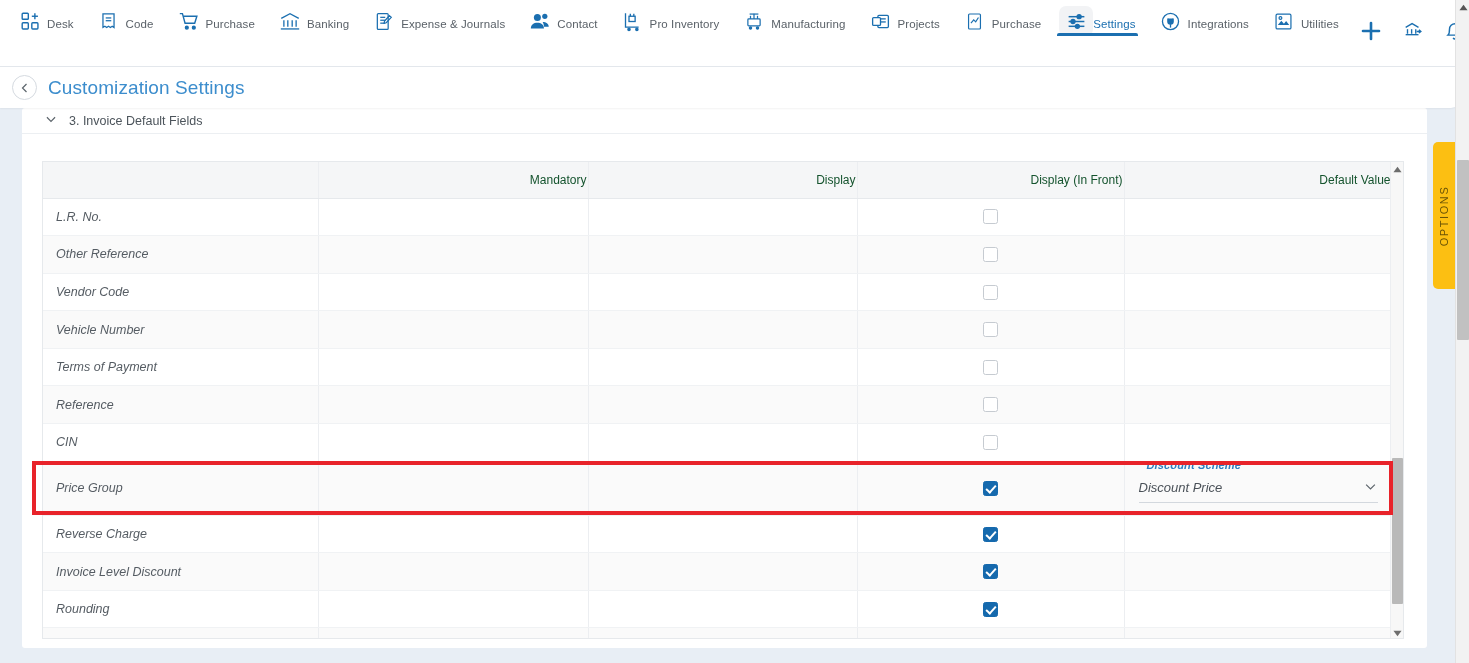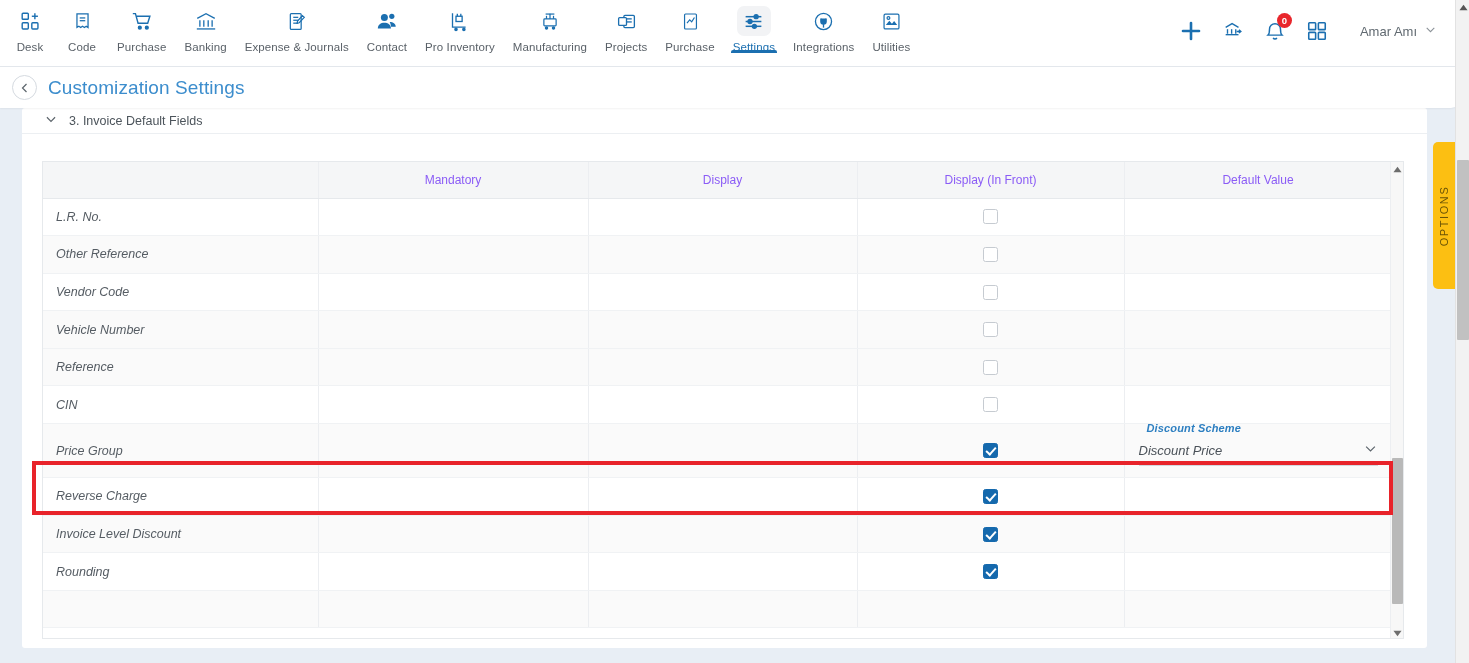--- a/index.html
+++ b/index.html
@@ -17,21 +17,21 @@
   .topnav {
     position: absolute; top: 0; left: 0;
     width: 1455px; height: 67px;
     background: #ffffff;
     display: flex; align-items: flex-start;
     border-bottom: 1px solid #e3e7ec;
   }
   .nav-items { display: flex; align-items: flex-start; padding-left: 4px; }
   .nav-item {
     position: relative;
-    display: flex; flex-direction: column; align-items: center;
+    display: flex; flex-direction: row; align-items: center;
     padding: 6px 9px 0 9px;
     cursor: pointer;
     min-width: 44px;
   }
   .nav-icon-wrap {
     width: 34px; height: 30px;
     display: flex; align-items: center; justify-content: center;
     border-radius: 7px;
   }
   .nav-item.active .nav-icon-wrap { background: #f2f3f5; }
@@ -114,23 +114,24 @@
     margin: 27px 0 0 20px;
     width: 1362px; height: 478px;
     border: 1px solid #e6e9ec;
     background: #fff;
     overflow: hidden;
   }
   table.grid { border-collapse: collapse; width: 1349px; table-layout: fixed; }
   table.grid th {
     background: #f5f6f7;
     height: 36px;
-    font-size: 12px; font-weight: normal; color: #8b5cf6;
+    font-size: 12px; font-weight: normal; color: #14532d;
     border-bottom: 1px solid #e6e9ec;
     border-right: 1px solid #eceef1;
+    text-align: right;
   }
   table.grid td {
     height: 37.6px;
     border-bottom: 1px solid #f0f2f4;
     border-right: 1px solid #eceef1;
     font-size: 12.5px; color: #555c63;
     padding: 0 0 0 13px;
     vertical-align: middle;
     font-style: italic;
   }
@@ -517,20 +518,27 @@
           </tr>
 
           <tr class="alt">
             <td>Vehicle Number</td>
             <td class="ctr"></td>
             <td class="ctr"></td>
             <td class="ctr"><span class="cb"></span></td>
             <td></td>
           </tr>
 
+          <tr>
+            <td>Terms of Payment</td>
+            <td class="ctr"></td>
+            <td class="ctr"></td>
+            <td class="ctr"><span class="cb"></span></td>
+            <td></td>
+          </tr>
 
           <tr class="alt">
             <td>Reference</td>
             <td class="ctr"></td>
             <td class="ctr"></td>
             <td class="ctr"><span class="cb"></span></td>
             <td></td>
           </tr>
 
           <tr>

